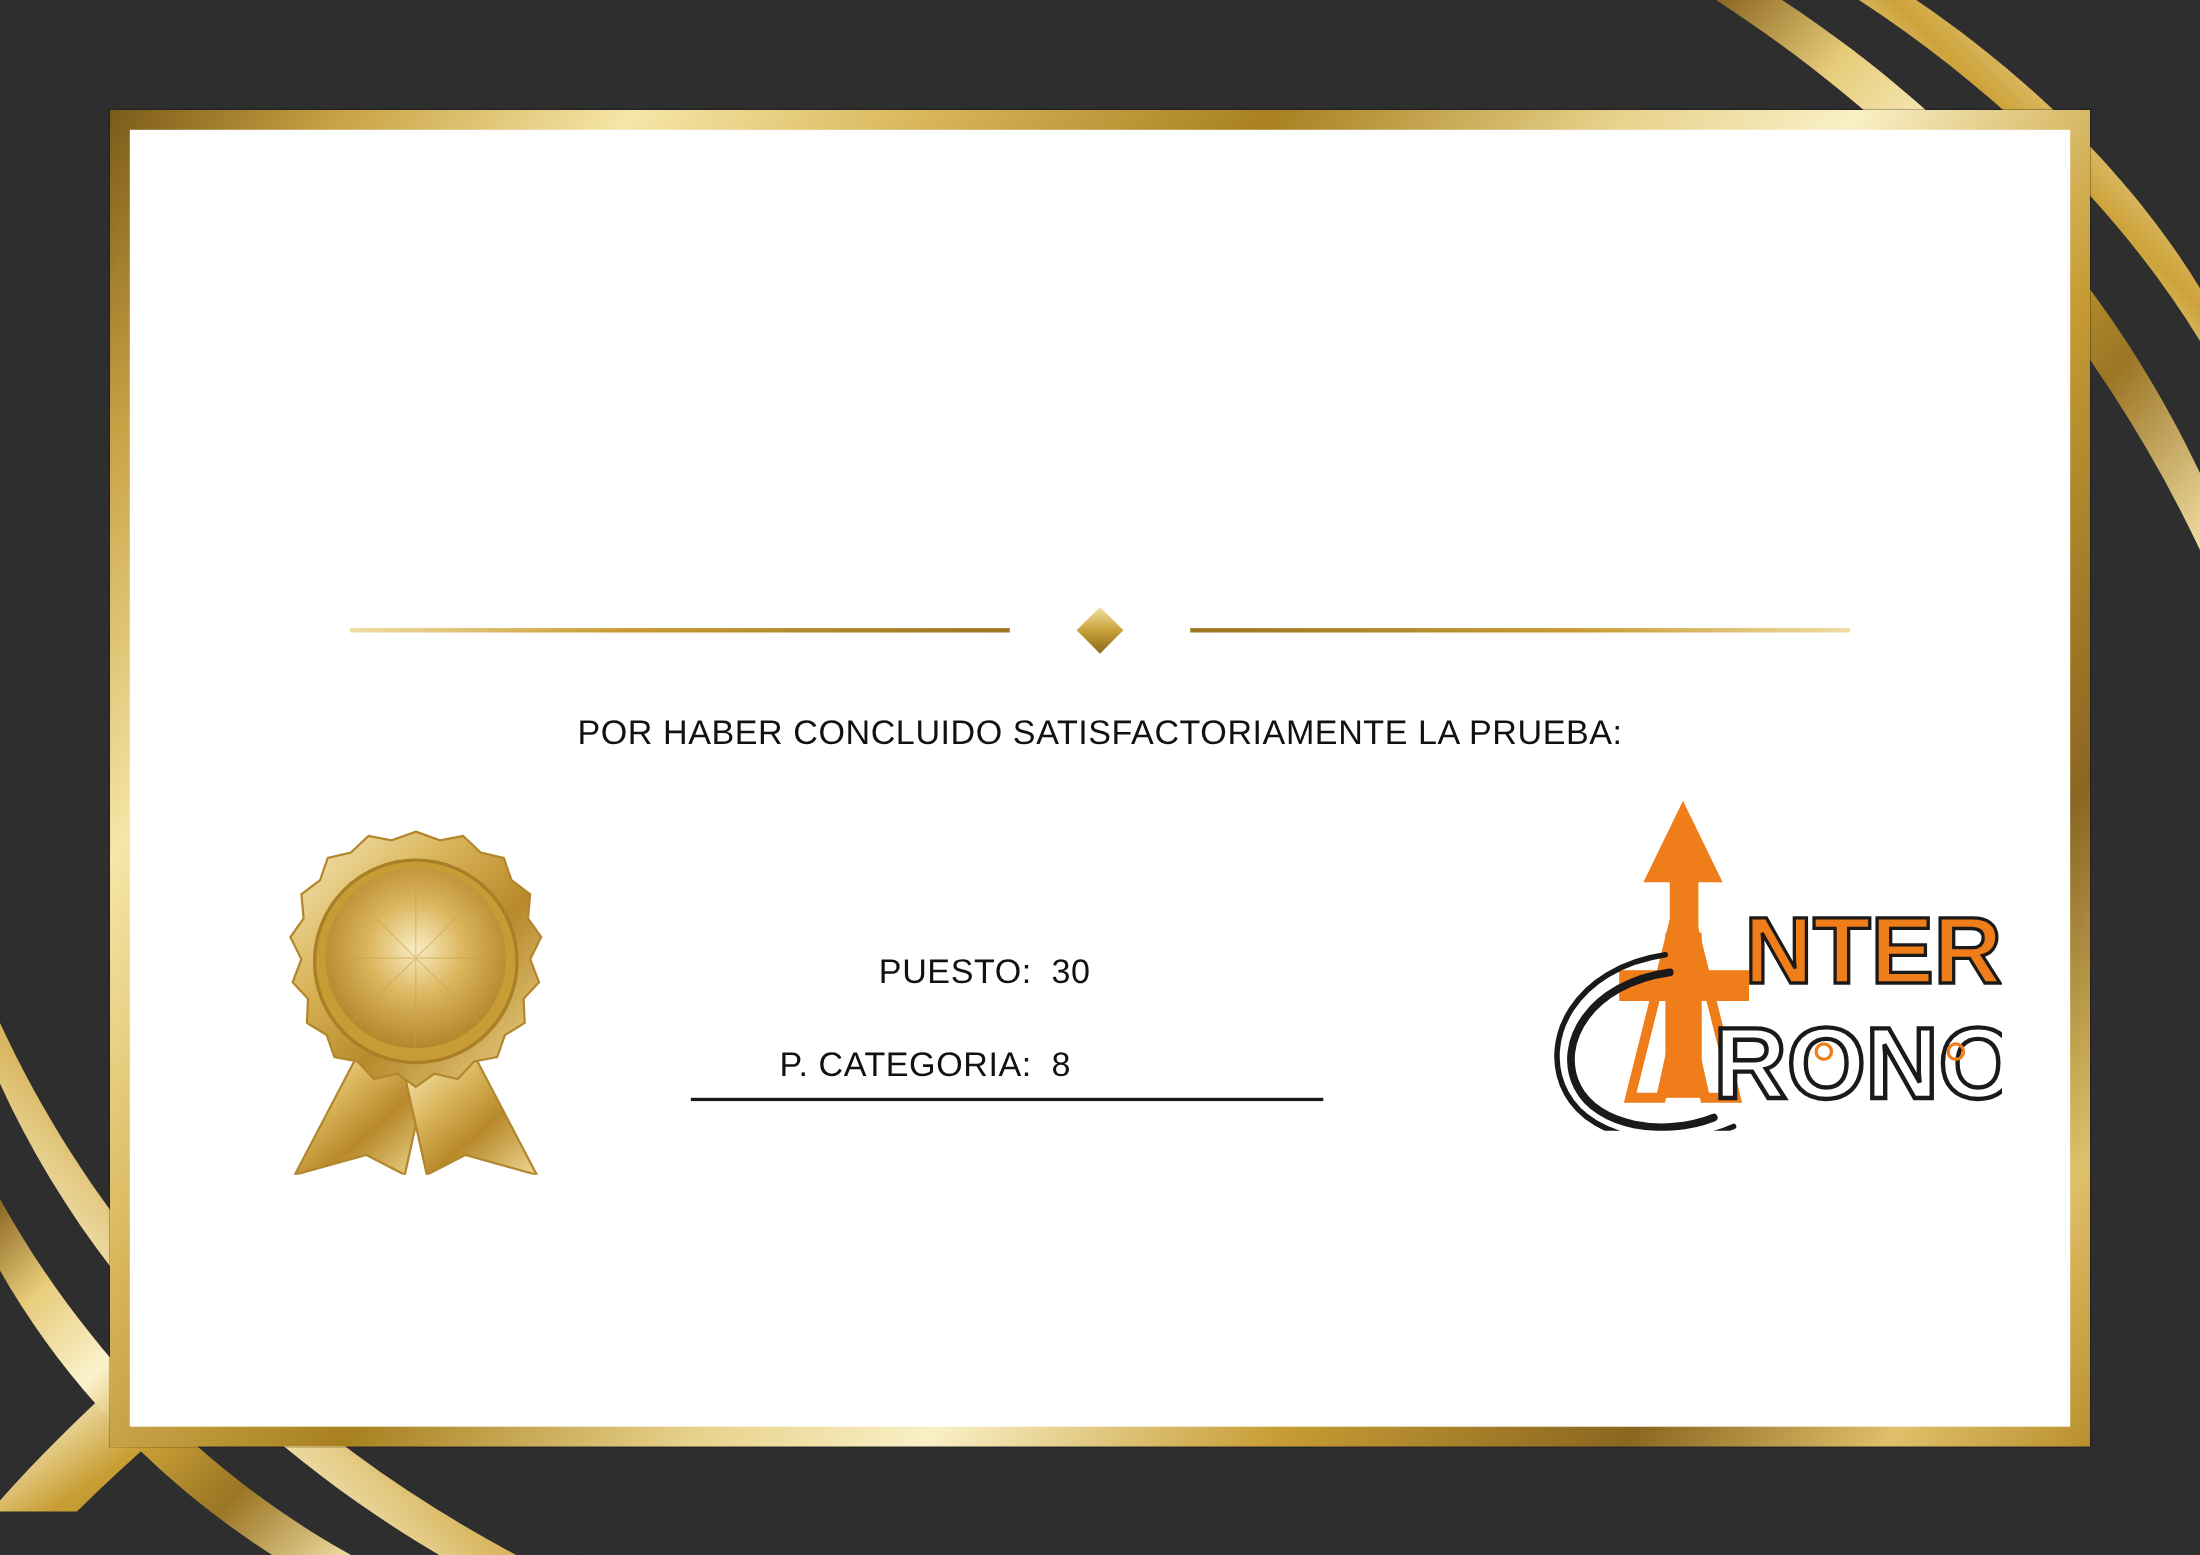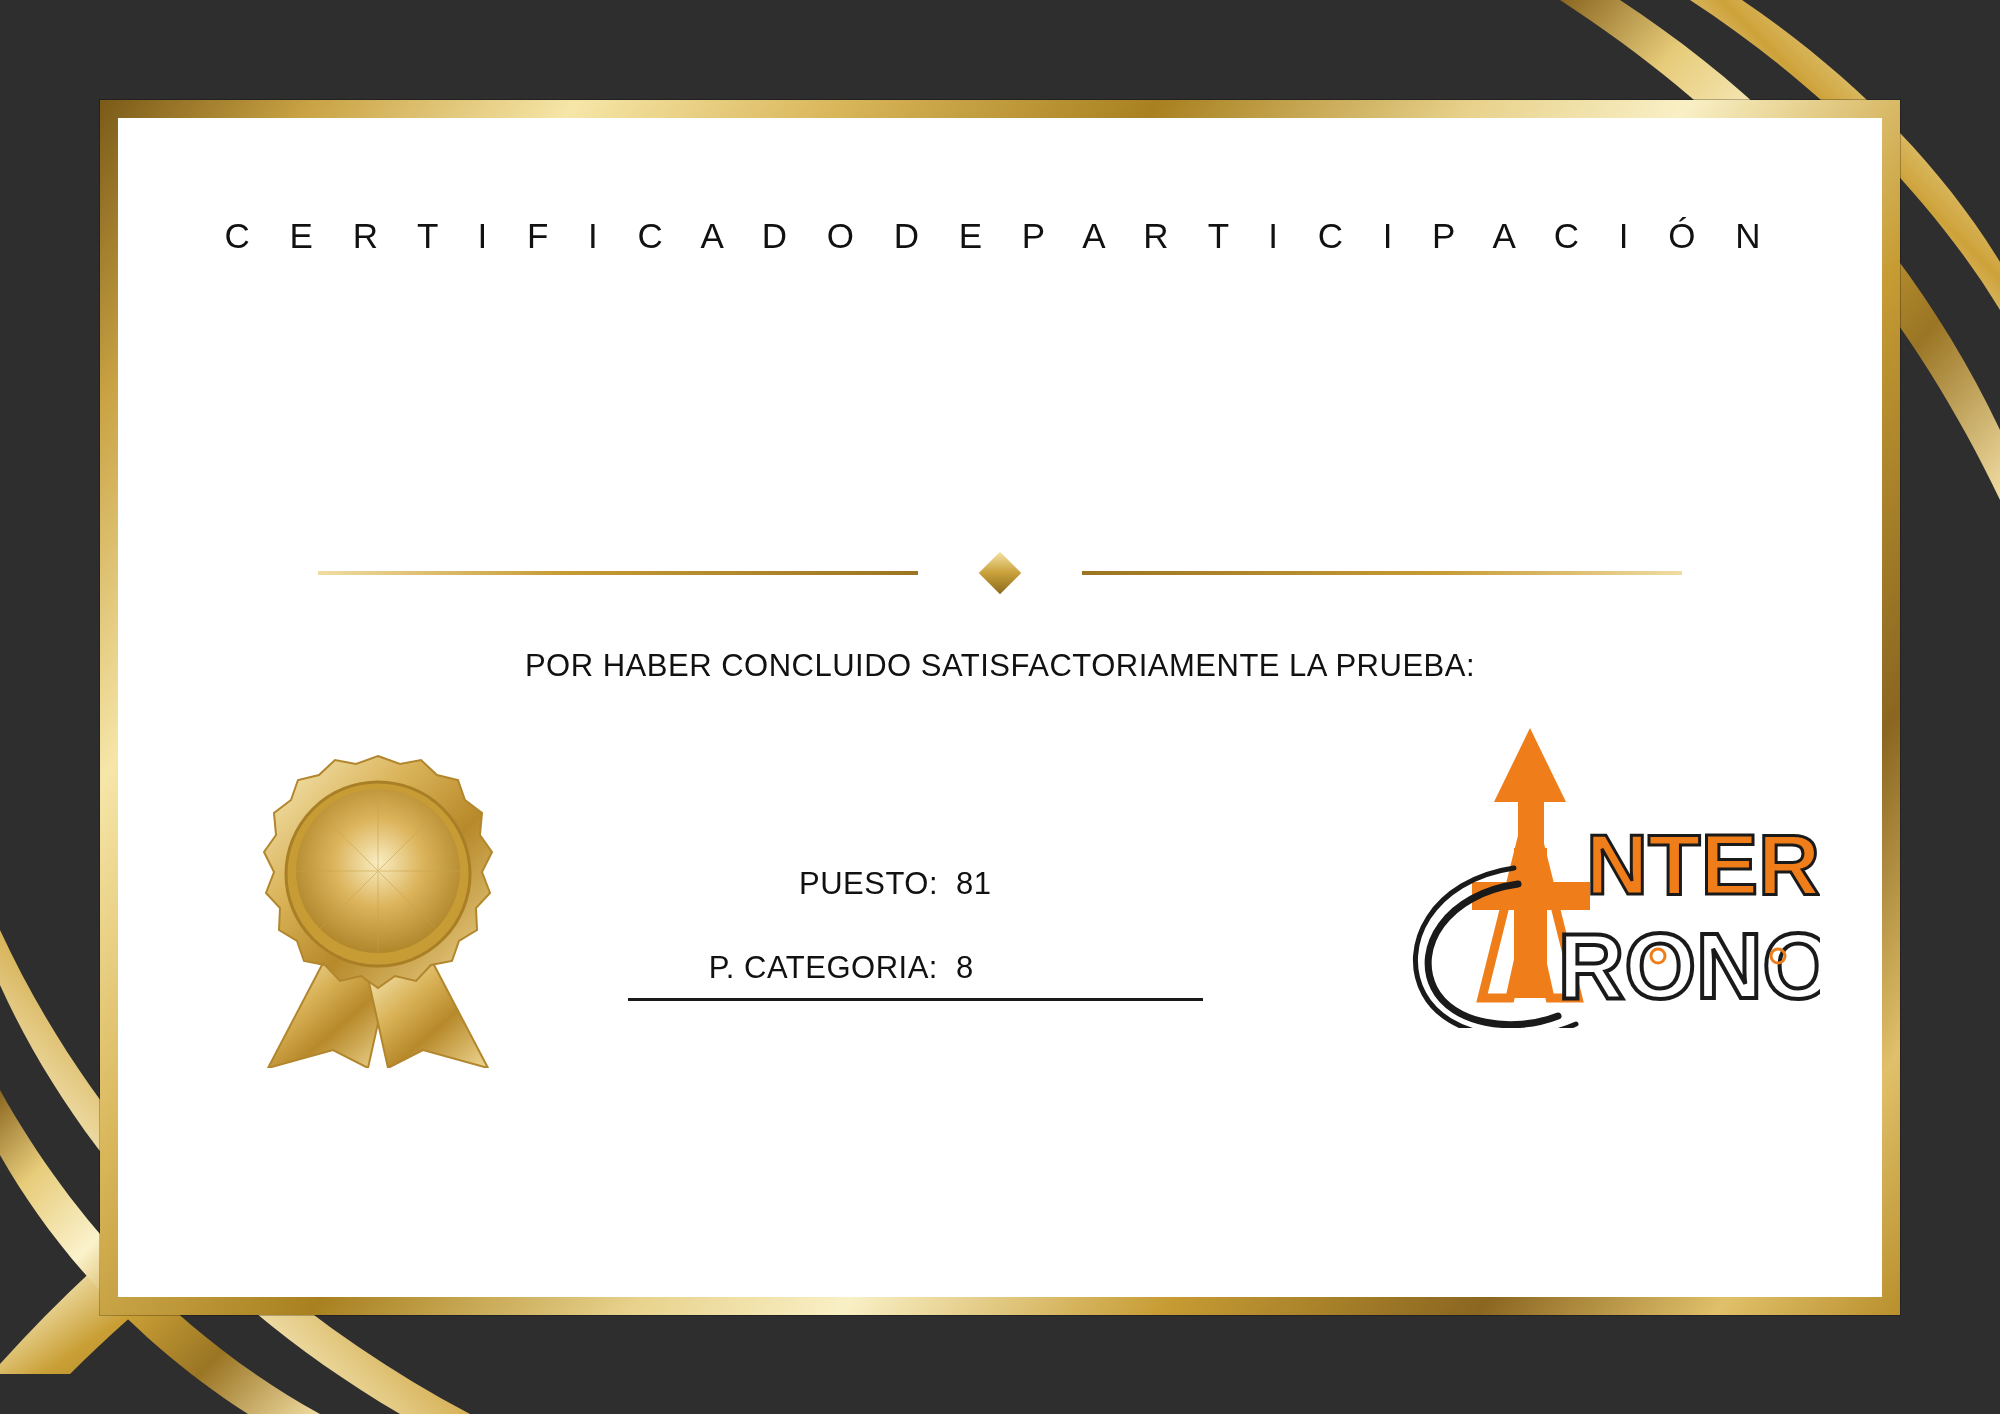--- a/index.html
+++ b/index.html
@@ -218,35 +218,34 @@
 
     <path d="M0,1414 L0,880 C120,1120 300,1300 530,1414 Z" fill="#2e2e2e"></path>
     <path d="M0,1414 L70,1414 C175,1310 300,1215 440,1145 L380,1104 C232,1184 104,1288 0,1404 Z" fill="url(#goldA)" transform="translate(0,-40)"></path>
     <path d="M0,930 C95,1135 255,1300 470,1414 L400,1414 C205,1300 70,1140 0,985 Z" fill="url(#goldB)"></path>
     <path d="M0,1090 C75,1225 185,1340 320,1414 L248,1414 C140,1345 55,1252 0,1155 Z" fill="url(#goldA)"></path>
   </svg>
 
   <div class="frame">
     <div class="frame-inner">
 
-      <div class="cert-title">C E R T I F I C A D O   D E   P A R T I C I P A C I Ó N</div>
 
 
       <div class="divider">
         <div class="bar left"></div>
         <div class="diamond"></div>
         <div class="bar right"></div>
       </div>
 
       <div class="subtitle">POR HABER CONCLUIDO SATISFACTORIAMENTE LA PRUEBA:</div>
 
       <div class="results">
         <div class="result-row">
           <span class="result-label">PUESTO:</span>
-          <span class="result-value">81</span>
+          <span class="result-value">30</span>
         </div>
         <div class="result-row">
           <span class="result-label">P. CATEGORIA:</span>
           <span class="result-value">8</span>
         </div>
       </div>
 
       <div class="sign-line"></div>
 
       <svg class="seal" viewBox="0 0 300 330" aria-hidden="true">

